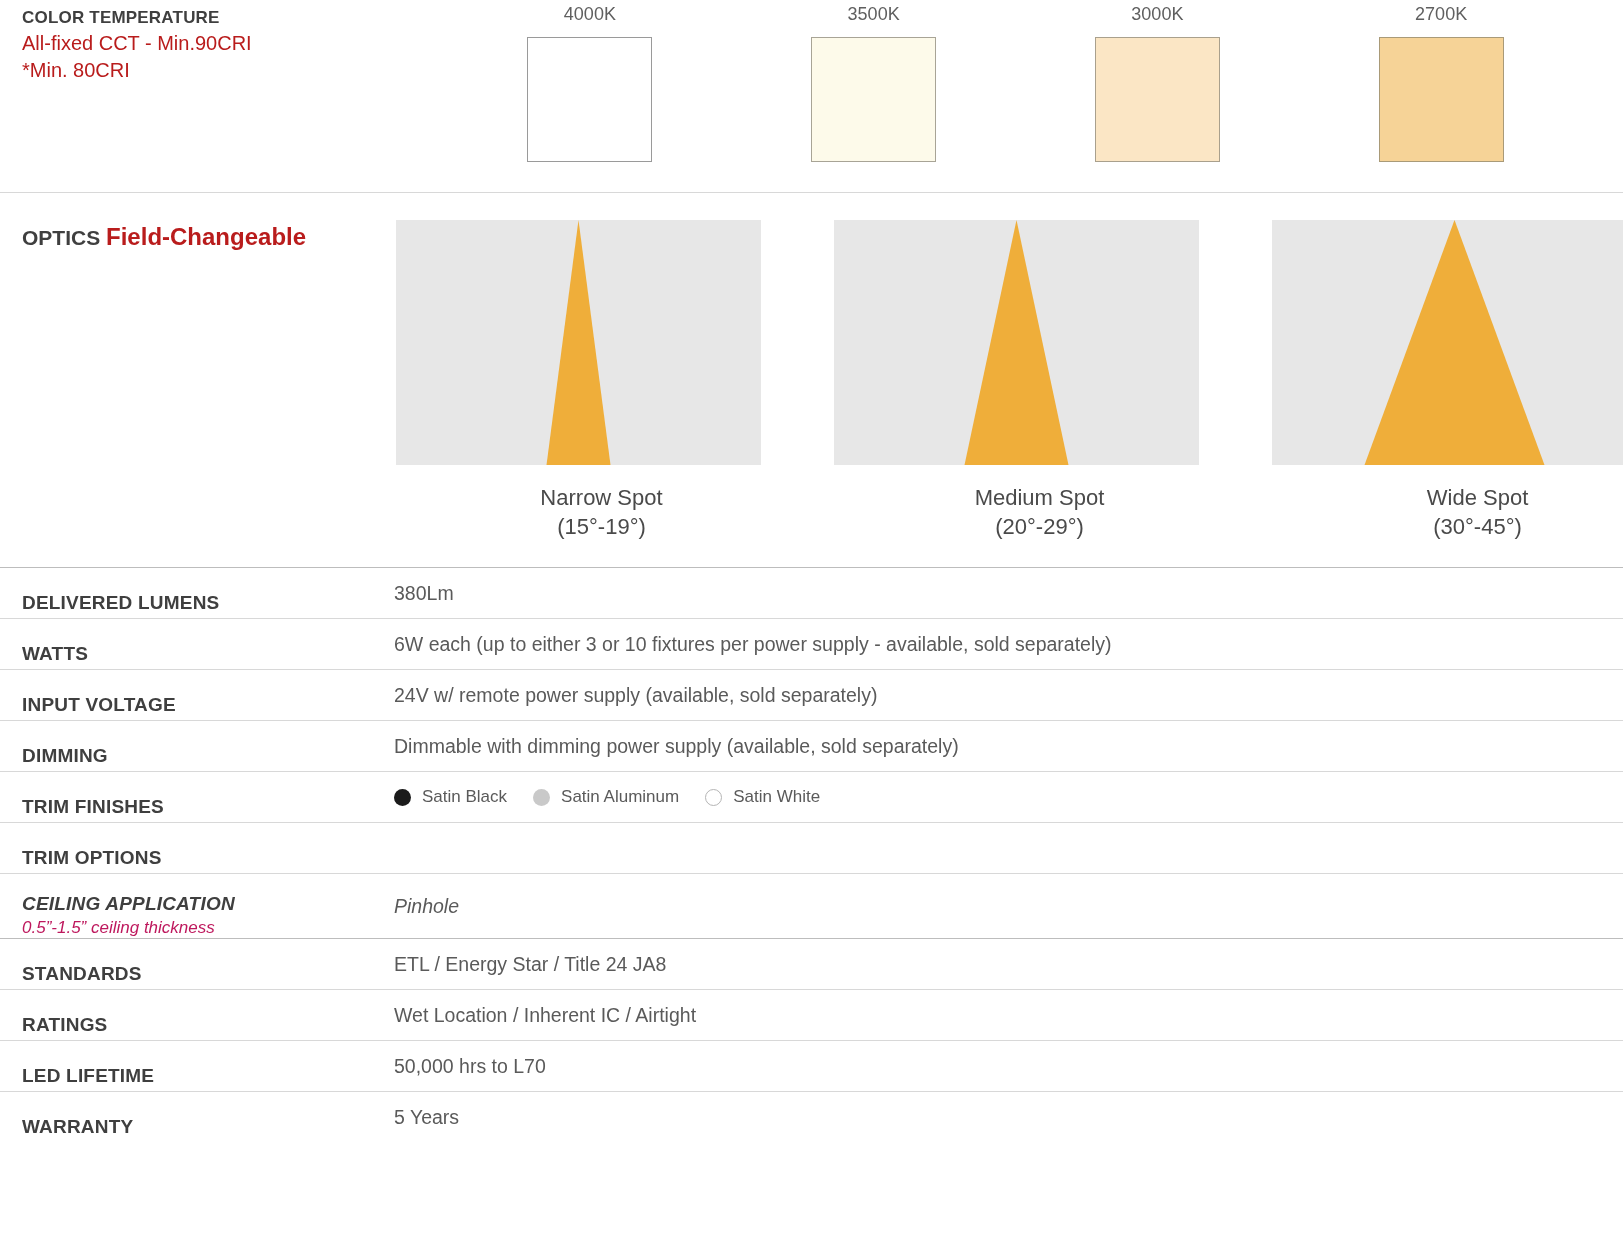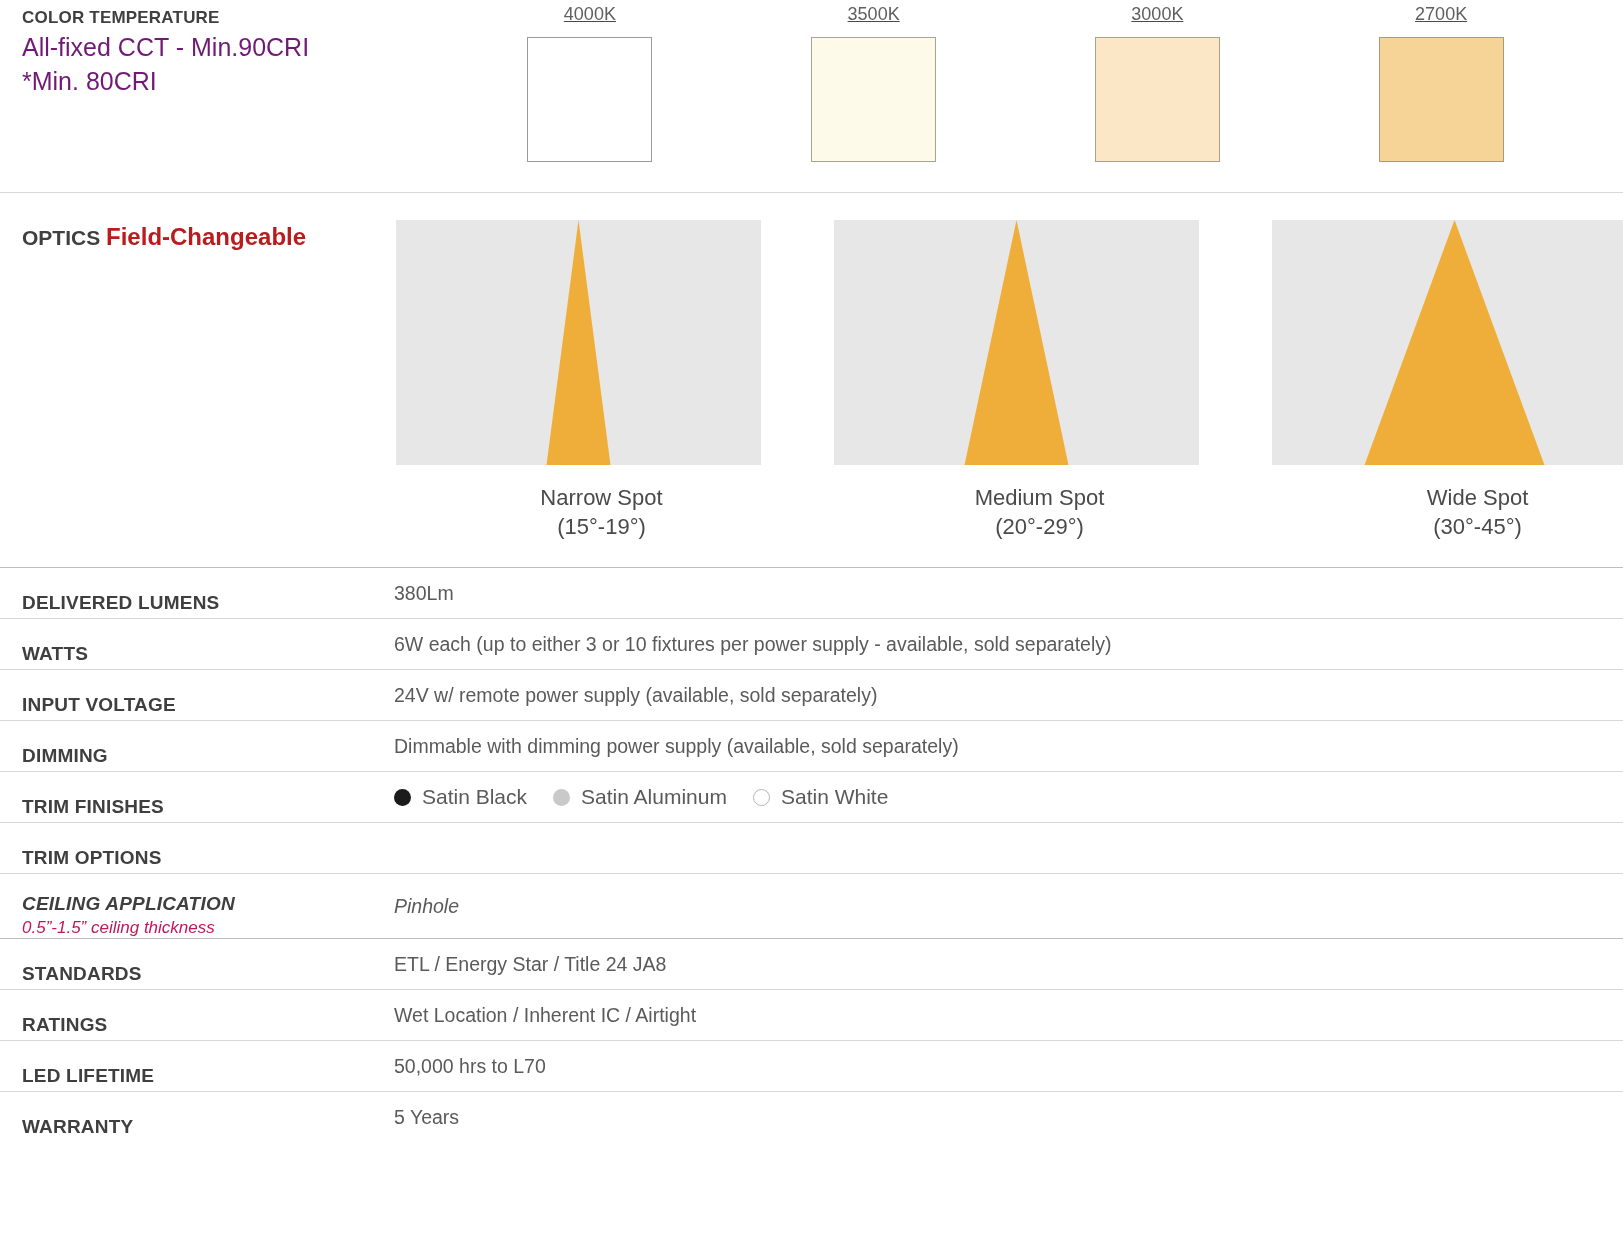--- a/index.html
+++ b/index.html
@@ -30,32 +30,31 @@
     top: 8px;
     width: 420px;
   }
   .cct-title {
     font-size: 17px;
     font-weight: bold;
     letter-spacing: 0.2px;
     color: #3f3f3f;
   }
   .cct-sub {
-    font-size: 25px;
-    color: #701a75;
+    font-size: 20px;
+    color: #b91c1c;
     line-height: 1.36;
     margin-top: 2px;
   }
   .cct-items {
     position: absolute;
     left: 448px;
     top: 4px;
     right: 40px;
     display: flex;
-    text-decoration: underline;
   }
   .cct-item {
     width: 300px;
     display: flex;
     flex-direction: column;
     align-items: center;
   }
   .cct-label {
     font-size: 18px;
     color: #5f5f5f;
@@ -147,21 +146,21 @@
   .dot {
     width: 17px;
     height: 17px;
     border-radius: 50%;
     margin-right: 11px;
     flex: 0 0 17px;
   }
   .dot.black { background: #1b1b1b; }
   .dot.alum { background: #c9c9c9; }
   .dot.white { background: #ffffff; border: 1px solid #b5b5b5; width: 17px; height: 17px; }
-  .finish-name { font-size: 21px; color: #5a5a5a; }
+  .finish-name { font-size: 17px; color: #5a5a5a; }
 </style>
 </head>
 <body>
 
 <div class="sheet">
 
   <section class="cct-section">
     <div class="cct-head">
       <div class="cct-title">COLOR TEMPERATURE</div>
       <div class="cct-sub">

